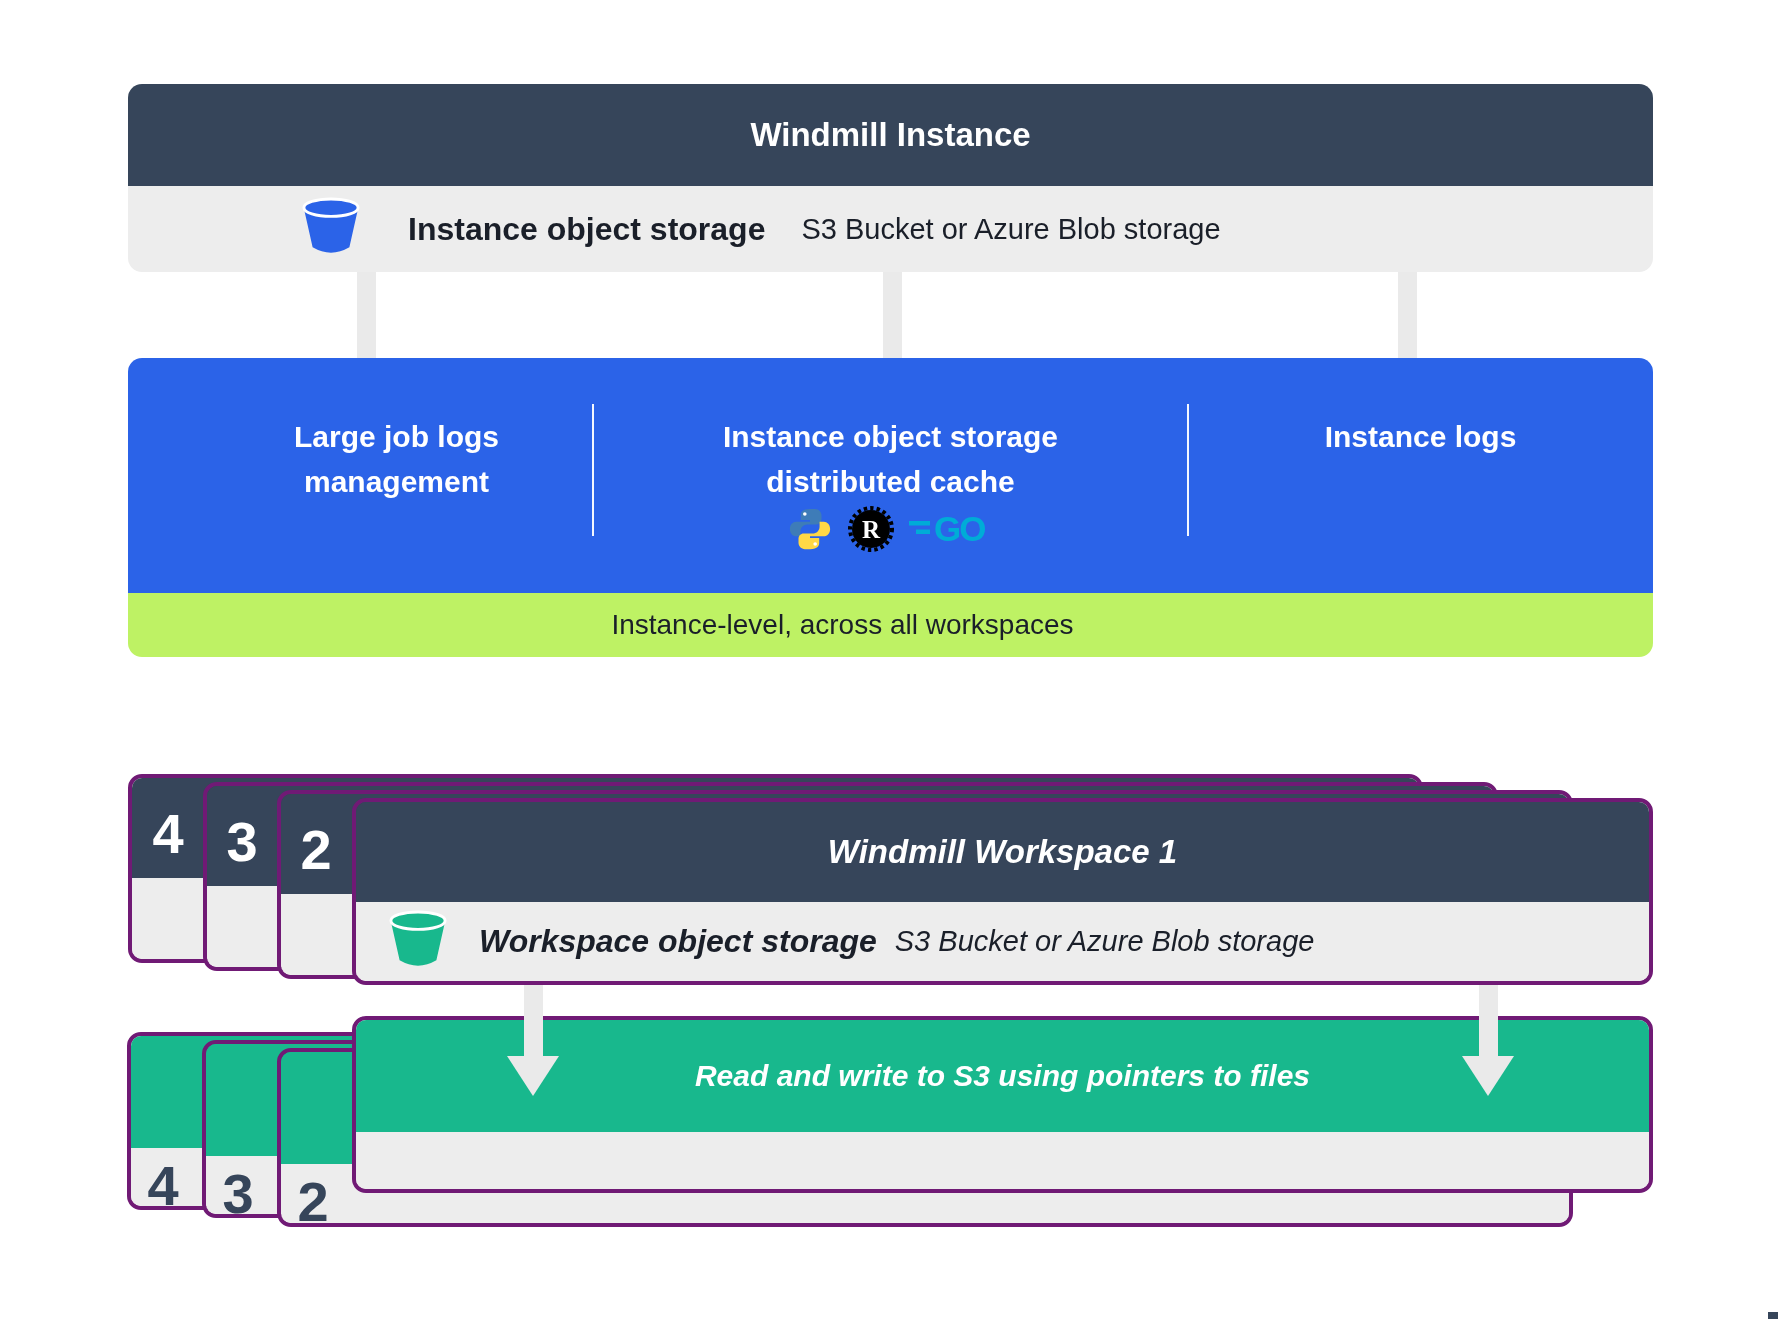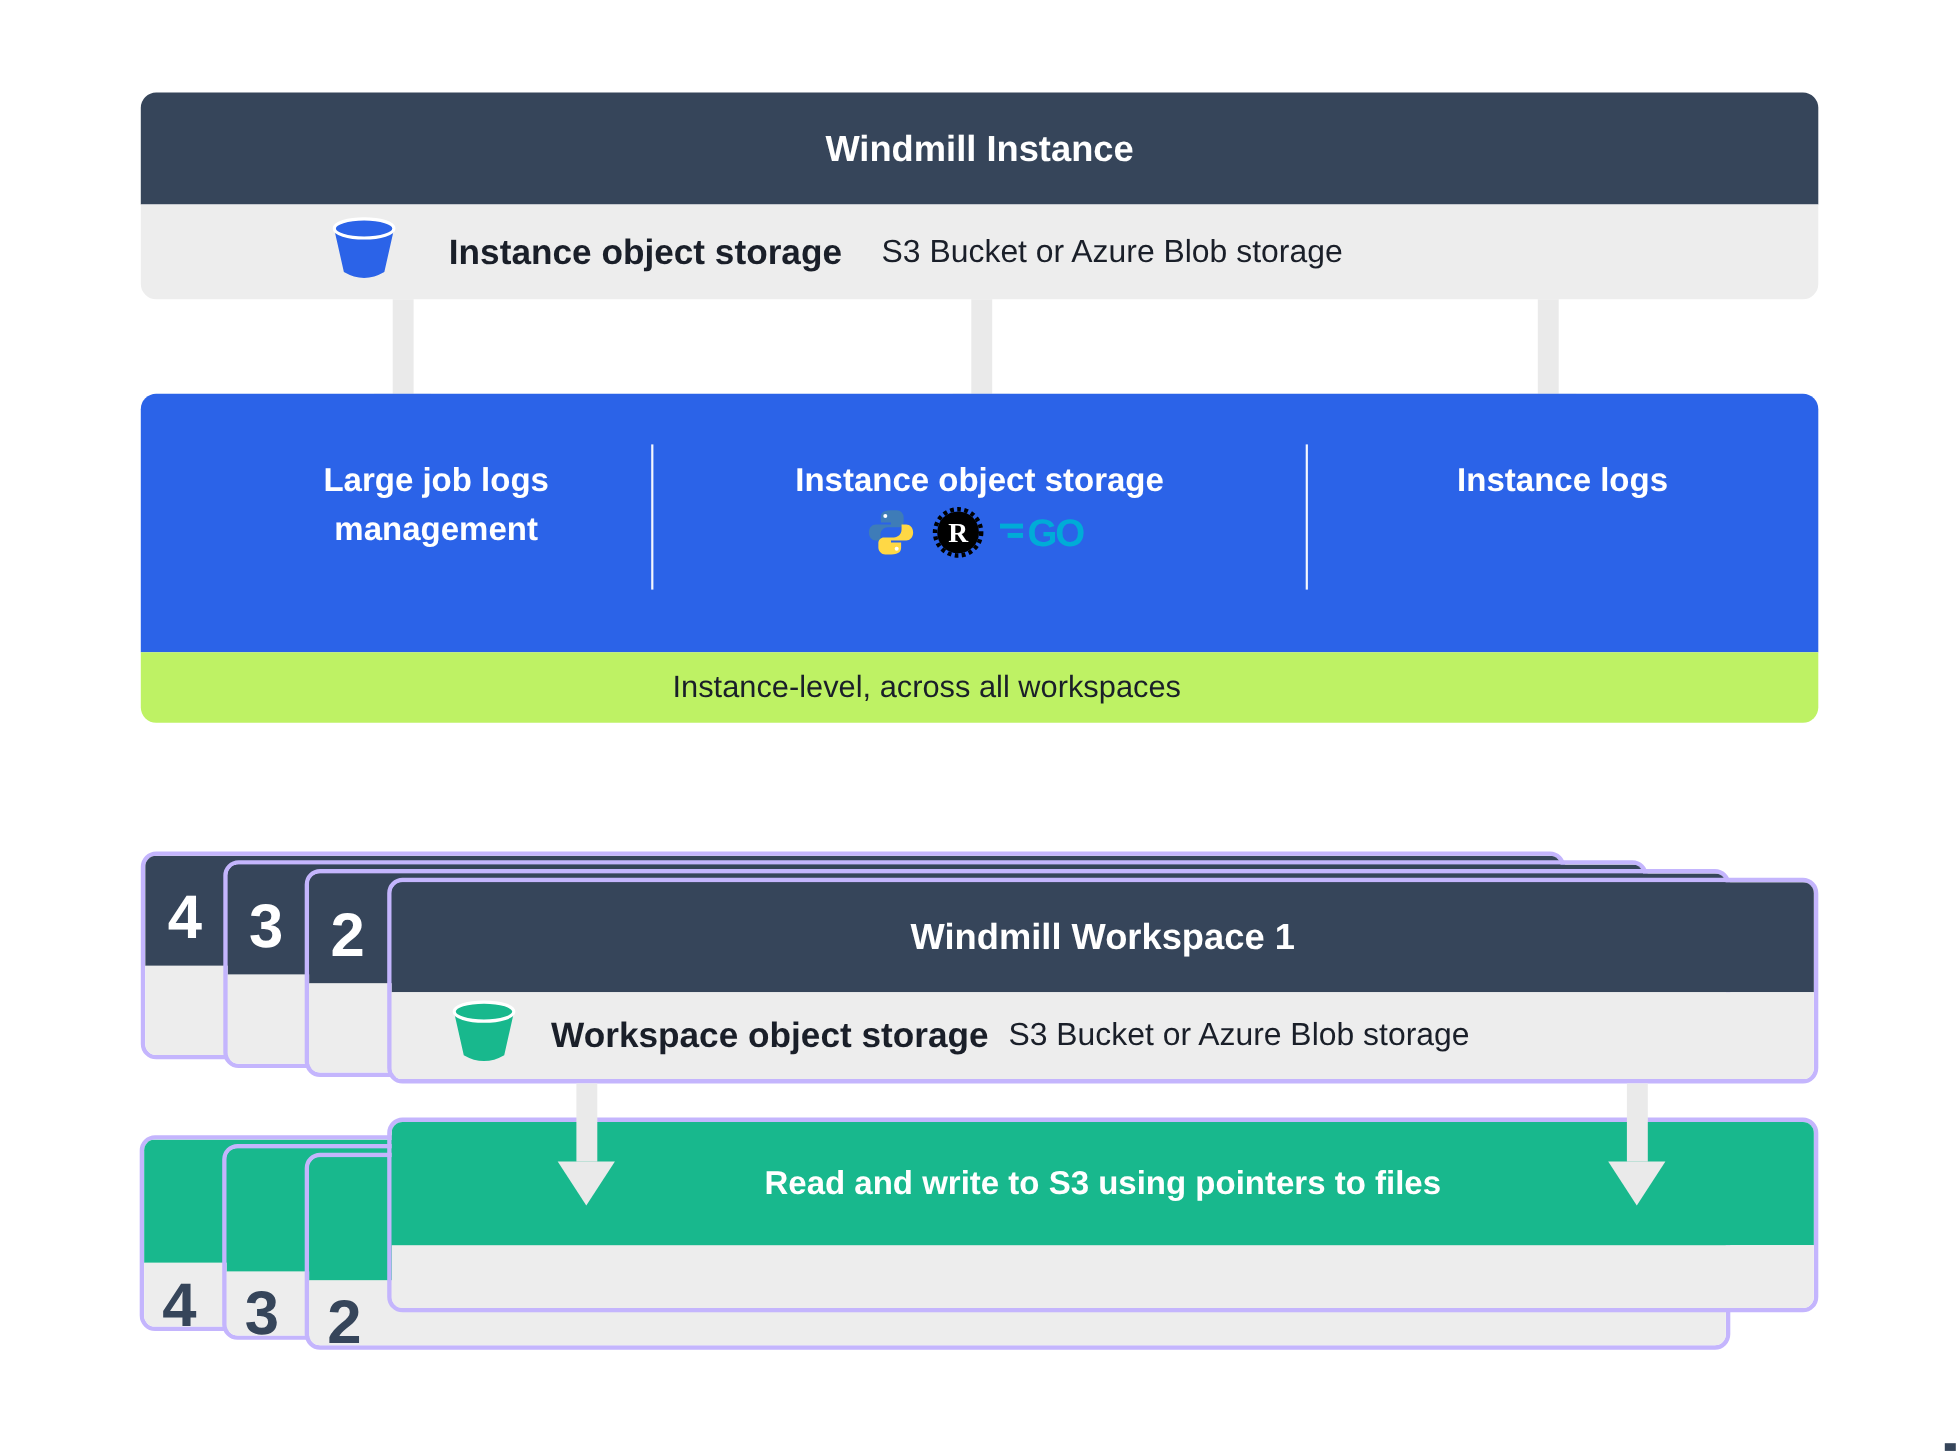--- a/index.html
+++ b/index.html
@@ -29,34 +29,34 @@
   .bcol-1{left:128px;width:465px;padding-left:36px;}
   .bcol-2{left:593px;width:595px;}
   .bcol-3{left:1188px;width:465px;}
   .divider{position:absolute;top:404px;width:2px;height:132px;background:rgba(255,255,255,.95);}
   .lang-row{display:flex;align-items:center;justify-content:center;gap:14px;margin-top:7px;height:48px;}
   .inst-footer{left:128px;top:593px;width:1525px;height:64px;background:#bef264;
                border-radius:0 0 14px 14px;}
   .inst-footer span{font-size:28px;color:#1A1F29;transform:translateX(-48px);}
 
   
-  .card{position:absolute;border:4px solid #c4b5fd;border-radius:14px;overflow:hidden;
-        box-sizing:border-box;}
+  .card{position:absolute;border:4px solid #701a75;border-radius:14px;overflow:hidden;
+        box-sizing:border-box;font-style:italic;}
   .card .head-navy{height:100px;background:#36455A;}
   .card .body-gray{height:100%;background:#EDEDED;}
   .card .head-green{height:112px;background:#18B88D;}
 
   .stack-num{position:absolute;width:62px;text-align:center;font-size:56px;font-weight:700;
              line-height:56px;}
   .num-white{color:#ffffff;}
   .num-navy{color:#36455A;}
 
   .ws-title{height:100px;display:flex;align-items:center;justify-content:center;
             color:#fff;font-size:33px;font-weight:700;background:#36455A;}
-  .ws-storage{height:79px;background:#EDEDED;display:flex;align-items:center;padding-left:53px;}
+  .ws-storage{height:79px;background:#EDEDED;display:flex;align-items:center;padding-left:31px;}
   .ws-storage .storage-label{margin-left:30px;}
   .ws-storage .storage-sub{margin-left:18px;}
 
   .green-head{height:112px;background:#18B88D;display:flex;align-items:center;
               justify-content:center;color:#fff;font-size:30px;font-weight:700;}
   .green-foot{height:100%;background:#EDEDED;display:flex;align-items:center;
               justify-content:center;font-size:28px;color:#1A1F29;}
 
   .corner-dot{right:2px;bottom:1px;width:10px;height:7px;background:#36455A;}
 </style>
@@ -91,20 +91,21 @@
   <div class="divider" style="left:592px;"></div>
   <div class="divider" style="left:1187px;"></div>
 
   <div class="bcol bcol-1">
     <div>Large job logs</div>
     <div>management</div>
   </div>
 
   <div class="bcol bcol-2">
     <div>Instance object storage</div>
+    <div>distributed cache</div>
     <div class="lang-row">
       <span>
         <svg width="46" height="46" viewBox="0 0 48 48">
           <path fill="#3E7CB8" d="M23.8 3c-8 0-9.4 3.5-9.4 6.6v4.9h9.6v1.9H9.6C6 16.4 3 19.4 3 24s3 7.6 6.6 7.6h4.4v-5.2c0-4 3.3-7.2 7.3-7.2h9.4c3 0 5.3-2.4 5.3-5.4V9.6C36 6.1 33 3 29.4 3h-5.6z"></path>
           <circle cx="18.6" cy="8.4" r="1.9" fill="#fff"></circle>
           <path fill="#FFD845" d="M24.2 45c8 0 9.4-3.5 9.4-6.6v-4.9H24v-1.9h14.4c3.6 0 6.6-3 6.6-7.6s-3-7.6-6.6-7.6H34v5.2c0 4-3.3 7.2-7.3 7.2h-9.4c-3 0-5.3 2.4-5.3 5.4v4.2c0 3.5 3 6.6 6.6 6.6h5.6z"></path>
           <circle cx="29.4" cy="39.6" r="1.9" fill="#fff"></circle>
         </svg>
       </span>
       <span>

